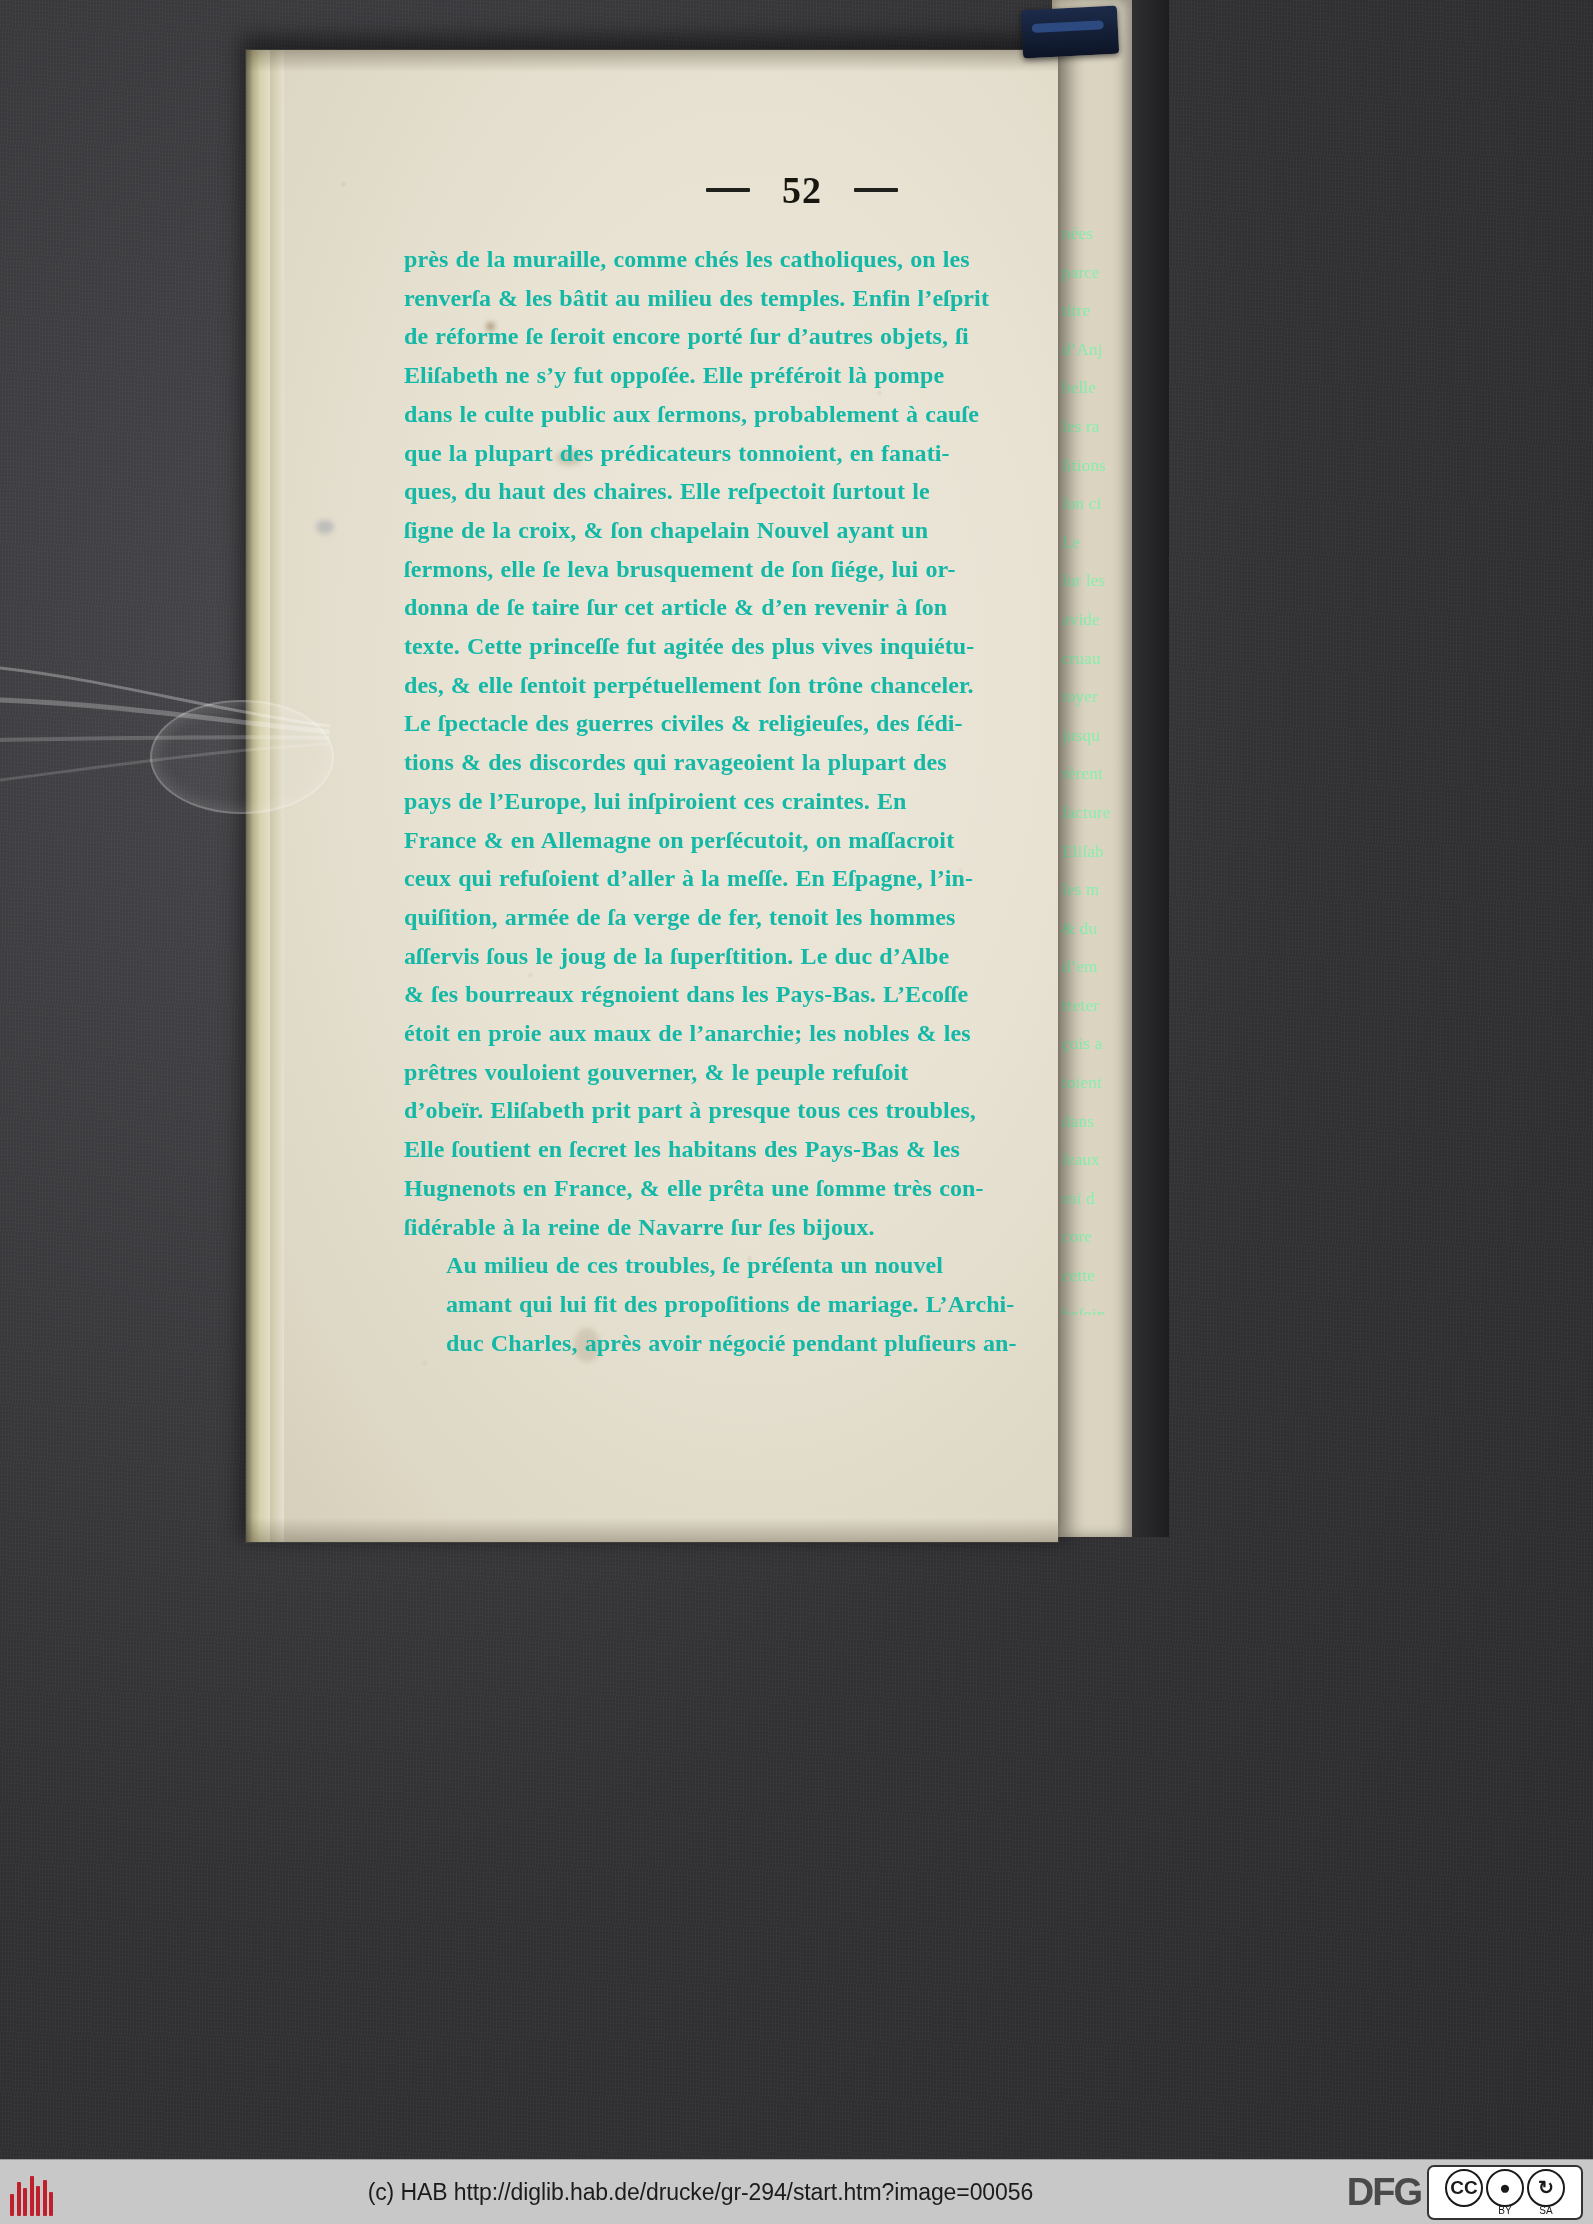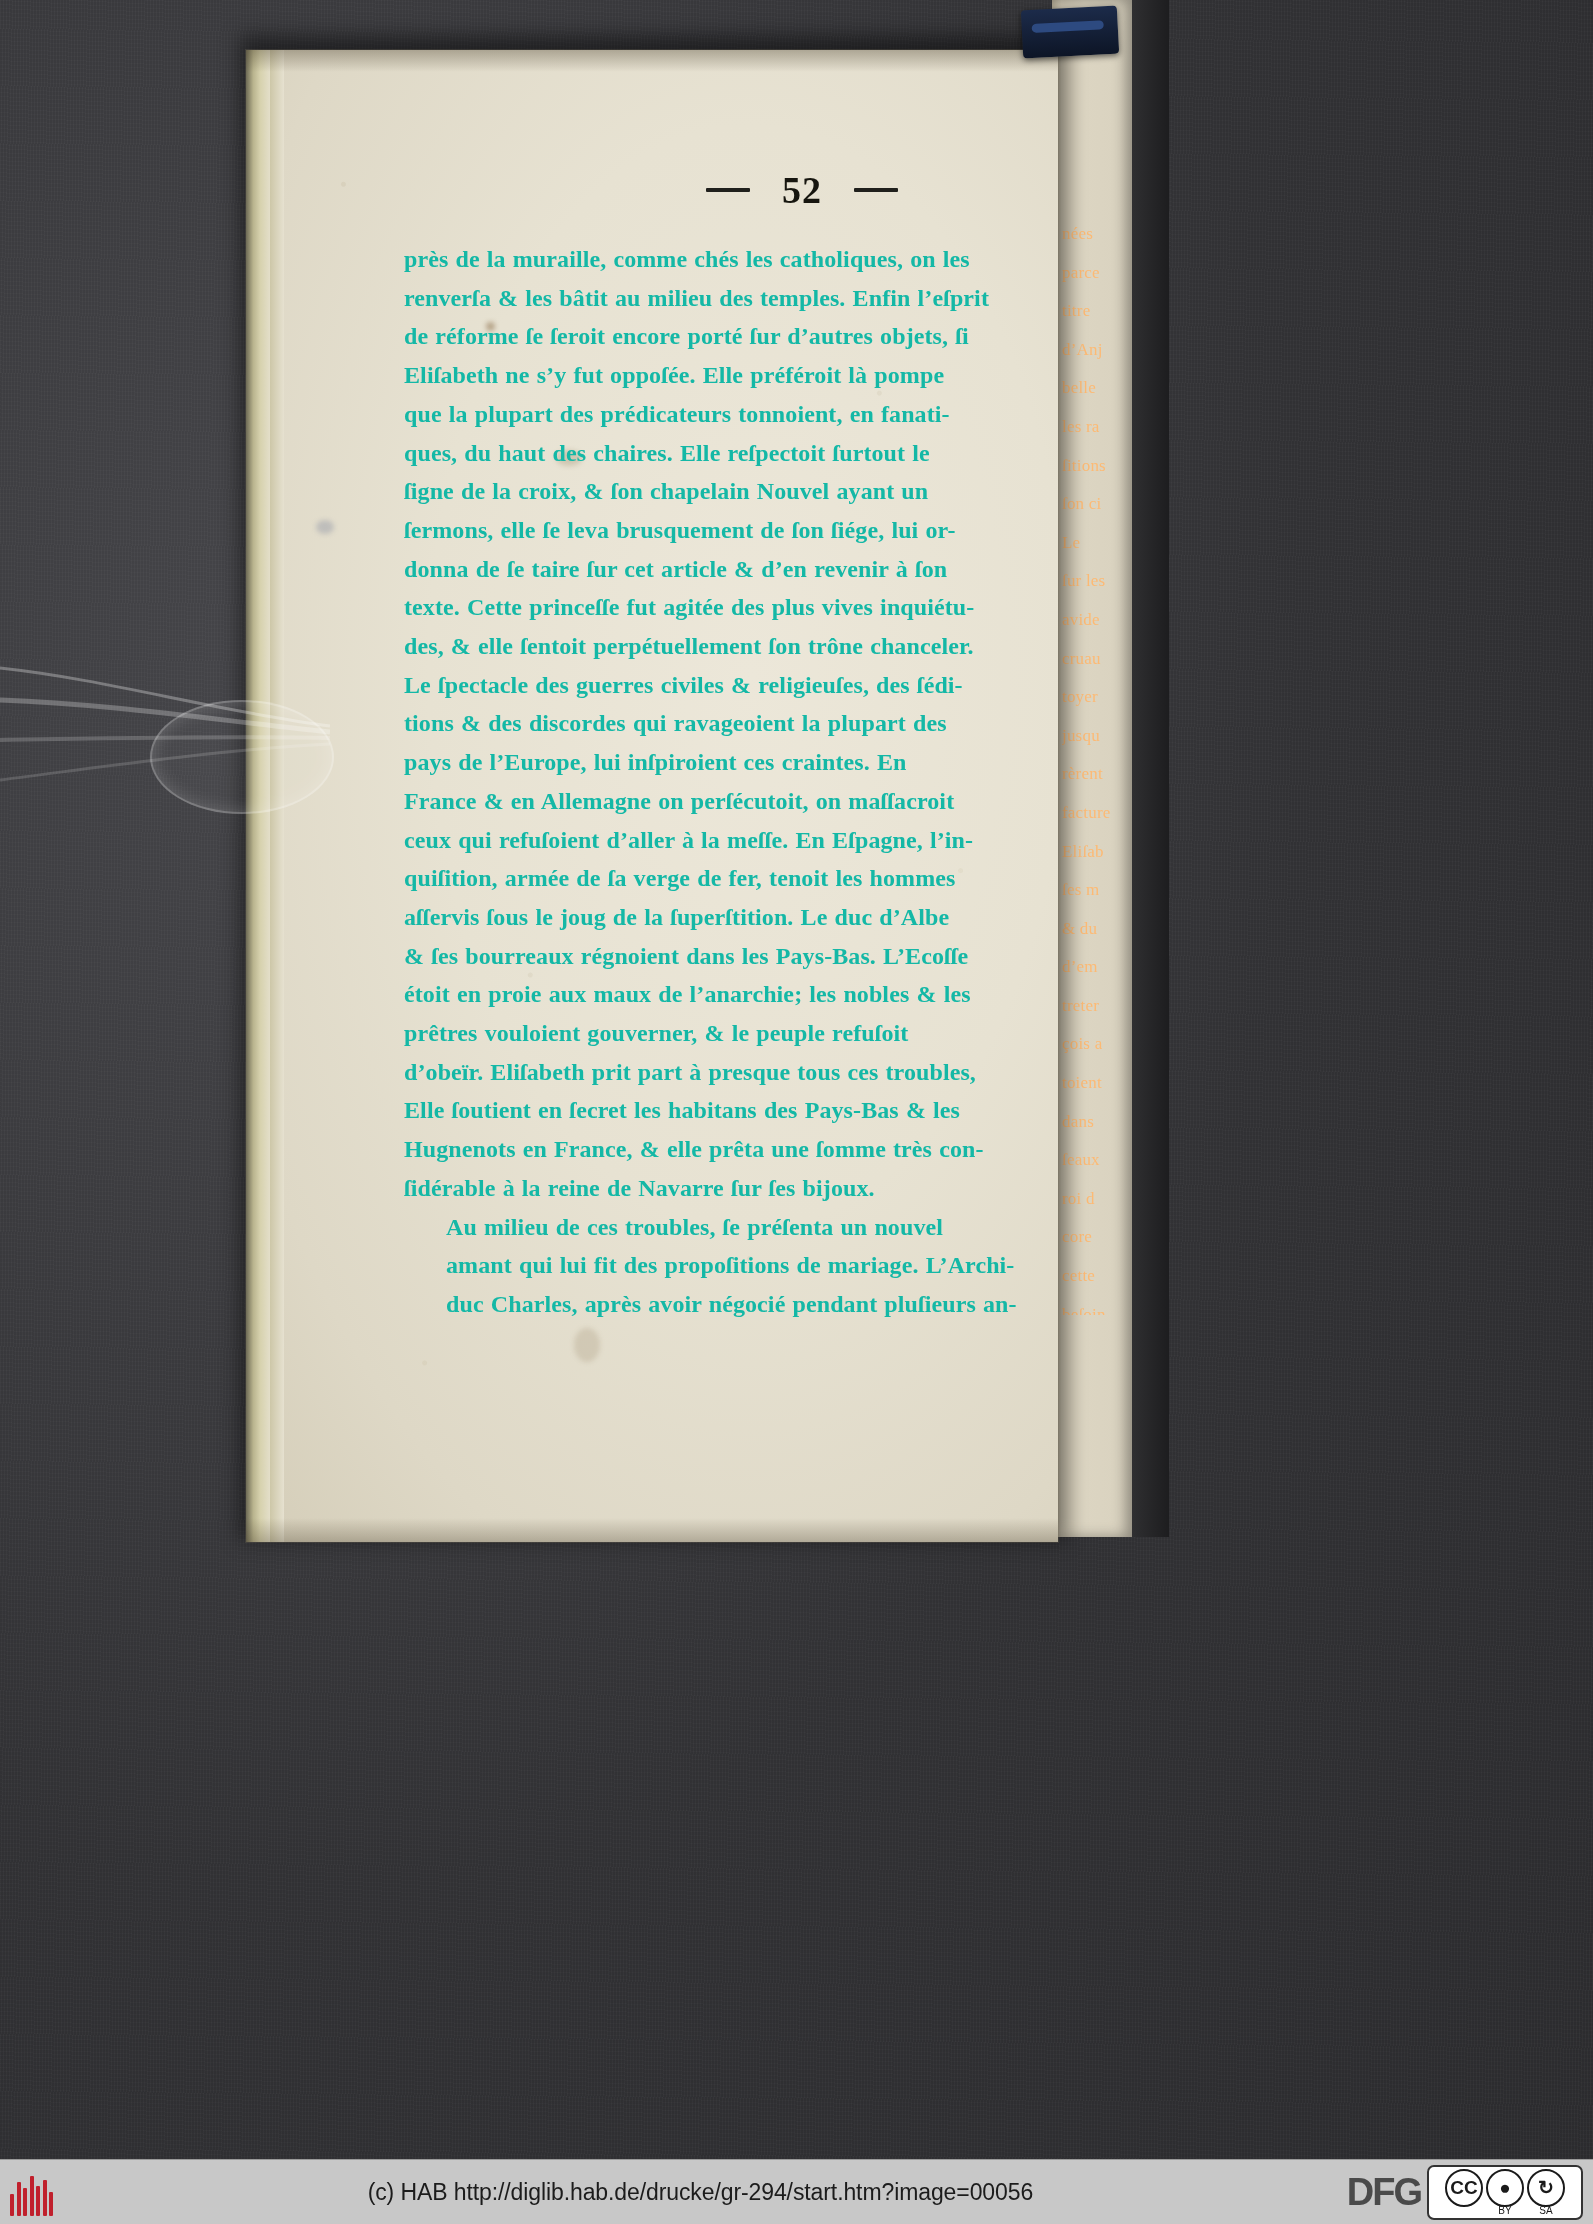--- a/index.html
+++ b/index.html
@@ -31,21 +31,21 @@
     background:linear-gradient(90deg,#b9b09a 0%, #cfc7b3 12%, #dcd5c2 40%, #d9d2bf 100%);
     box-shadow:-6px 0 14px rgba(0,0,0,.35) inset;
   }
   #facing-page-right{
     position:absolute;left:1132px;top:0;width:37px;height:1537px;
     background:linear-gradient(90deg,#2f2f31 0%, #1d1d1f 100%);
   }
   #facing-column{
     position:absolute;left:1062px;top:215px;width:70px;height:1100px;
     overflow:hidden;
-    font-size:17px;line-height:38.6px;color:#fdba74;
+    font-size:17px;line-height:38.6px;color:#86efac;
     font-family:"Liberation Serif",serif;
   }
   #facing-column div{white-space:nowrap;letter-spacing:.2px;}
 
   
   #page-block{
     position:absolute;left:246px;top:50px;width:812px;height:1492px;
   }
   #page-shadow{
     position:absolute;left:240px;top:36px;width:826px;height:1504px;
@@ -251,20 +251,21 @@
       <span class="folio-rule"></span>
     </span>
   </div>
 
   <div id="text-block">
       <p>
         <span class="line">près de la muraille,  comme chés les catholiques, on les</span>
         <span class="line">renverſa &amp; les bâtit au milieu des temples. Enfin l’eſprit</span>
         <span class="line">de réforme ſe ſeroit encore porté ſur d’autres objets, ſi</span>
         <span class="line">Eliſabeth ne s’y fut oppoſée.   Elle préféroit là pompe</span>
+        <span class="line">dans le culte public aux ſermons, probablement à cauſe</span>
         <span class="line">que la plupart des prédicateurs tonnoient, en fanati-</span>
         <span class="line">ques, du haut des chaires.   Elle reſpectoit ſurtout le</span>
         <span class="line">ſigne de la croix, &amp; ſon chapelain Nouvel ayant un</span>
         <span class="line">ſermons, elle ſe leva brusquement de ſon ſiége, lui or-</span>
         <span class="line">donna de ſe taire ſur cet article &amp; d’en revenir à ſon</span>
         <span class="line">texte.   Cette princeſſe fut agitée des plus vives inquiétu-</span>
         <span class="line">des, &amp; elle ſentoit perpétuellement ſon trône chanceler.</span>
         <span class="line">Le ſpectacle des guerres civiles &amp; religieuſes, des ſédi-</span>
         <span class="line">tions &amp; des discordes qui ravageoient la plupart des</span>
         <span class="line">pays de l’Europe, lui inſpiroient ces craintes.   En</span>

